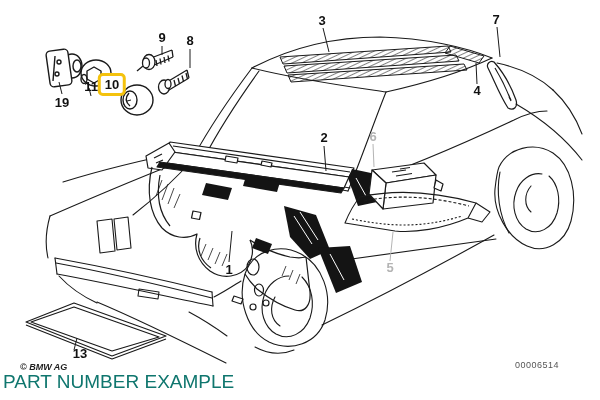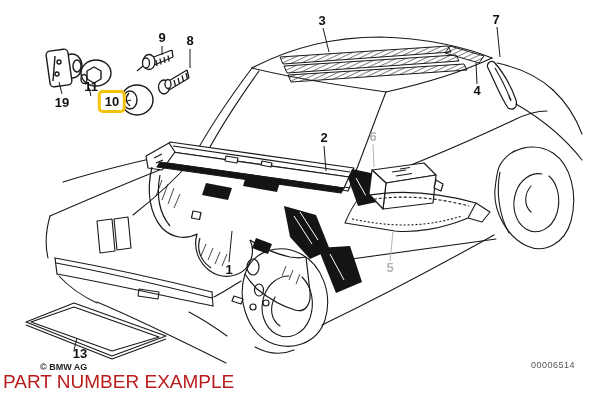--- a/index.html
+++ b/index.html
@@ -4,23 +4,23 @@
 <style>
   html,body{margin:0;padding:0;background:#ffffff;}
   .stage{position:relative;width:600px;height:400px;background:#ffffff;overflow:hidden;
          font-family:"Liberation Sans", sans-serif;}
   .stage svg{position:absolute;left:0;top:0;}
   .callout{position:absolute;transform:translateX(-50%);font-weight:bold;font-size:13px;
            color:#111;line-height:1;white-space:nowrap;cursor:pointer;}
   .callout.muted{color:#b4b4b4;}
   .callout.highlighted{border:3px solid #F4C20D;border-radius:5px;padding:2px 4px 2px 4px;
            background:#fff;transform:translateX(-50%);}
-  .copyright{position:absolute;left:40px;top:362px;font-size:9px;font-weight:bold;color:#1f1f1f;}
-  .doc-number{position:absolute;left:531px;top:360px;font-size:9px;color:#555;letter-spacing:.5px;}
-  .caption{position:absolute;left:3px;top:371px;font-size:19px;color:#b91c1c;}
+  .copyright{position:absolute;left:20px;top:362px;font-size:9px;font-weight:bold;color:#1f1f1f;font-style:italic;}
+  .doc-number{position:absolute;left:515px;top:360px;font-size:9px;color:#555;letter-spacing:.5px;}
+  .caption{position:absolute;left:3px;top:371px;font-size:19px;color:#0f766e;}
 </style>
 </head>
 <body>
 
 <div class="stage">
 
 <svg width="600" height="400" viewBox="0 0 600 400">
   <defs>
     <pattern id="hatchRoof" width="4" height="4" patternUnits="userSpaceOnUse" patternTransform="rotate(65)">
       <line x1="0" y1="0" x2="0" y2="4" stroke="#1a1a1a" stroke-width="1.1"></line>
@@ -223,21 +223,21 @@
 
 <span class="callout" style="left:229px;top:263px">1</span>
 <span class="callout" style="left:324px;top:131px">2</span>
 <span class="callout" style="left:322px;top:14px">3</span>
 <span class="callout" style="left:477px;top:84px">4</span>
 <span class="callout muted" style="left: 390px; top: 261px; color: rgb(180, 180, 180);">5</span>
 <span class="callout muted" style="left: 373px; top: 130px; color: rgb(180, 180, 180);">6</span>
 <span class="callout" style="left:496px;top:13px">7</span>
 <span class="callout" style="left:190px;top:34px">8</span>
 <span class="callout" style="left:162px;top:31px">9</span>
-<span class="callout highlighted" style="left: 112px; top: 90px; border-color: rgb(244, 194, 13);">10</span>
+<span class="callout highlighted" style="left: 112px; top: 73px; border-color: rgb(244, 194, 13);">10</span>
 <span class="callout" style="left:91px;top:80px">11</span>
 <span class="callout" style="left:62px;top:96px">19</span>
 <span class="callout" style="left:80px;top:347px">13</span>
 
 <div class="copyright">© BMW AG</div>
 <div class="doc-number">00006514</div>
 <div class="caption">PART NUMBER EXAMPLE</div>
 
 </div>
 

